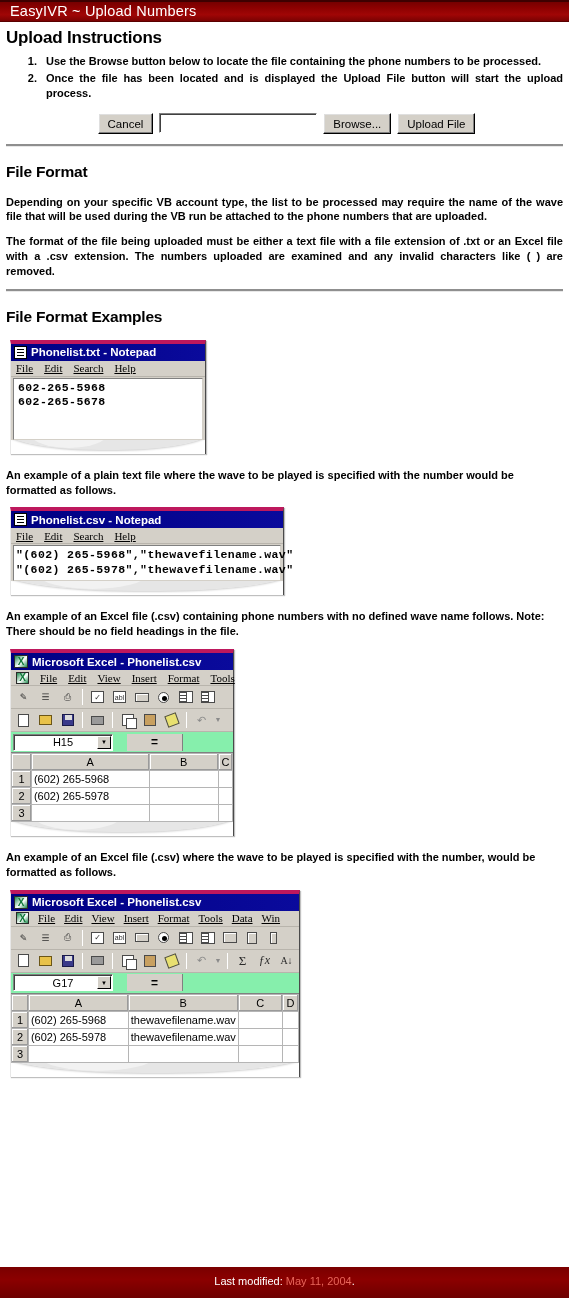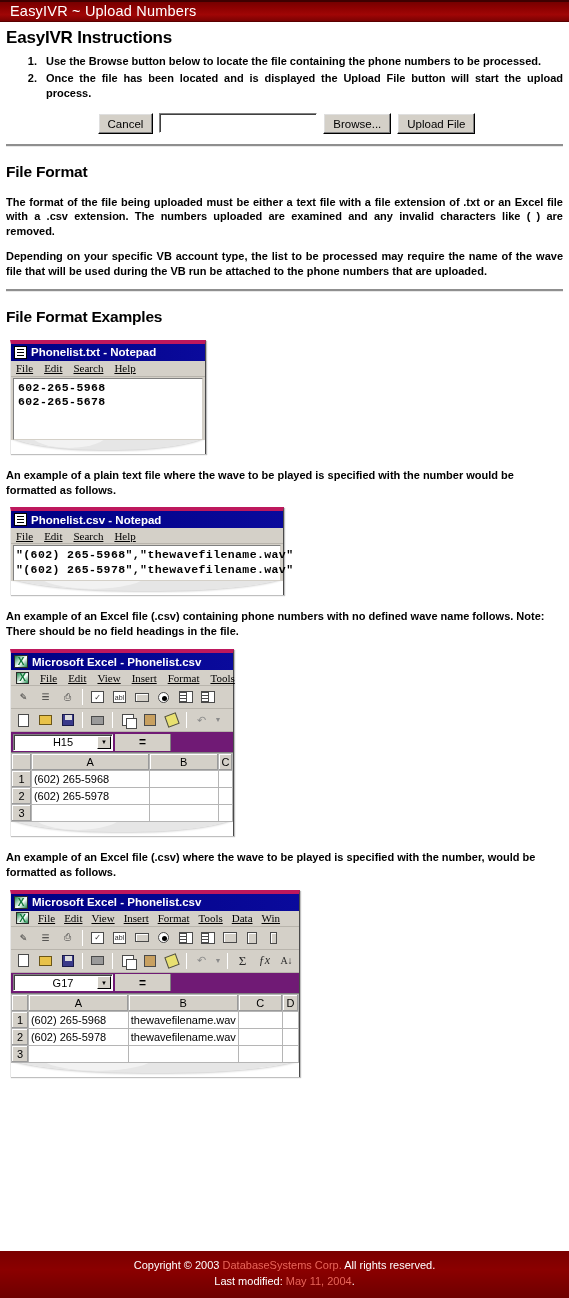--- a/index.html
+++ b/index.html
@@ -319,23 +319,23 @@
   .tb-glyph-copy::after{content:"";position:absolute;left:3px;top:3px;width:9px;height:9px;background:#fff;border:1px solid #4a4a4a;}
   .tb-glyph-paste{background:#c8a060;}
   .tb-glyph-brush{width:12px;height:12px;background:#e8e070;border:1px solid #4a4a4a;transform:rotate(-20deg);}
   .tb-text { font-size:11px; color:#2b2b2b; font-family:"Liberation Serif",serif; }
   .tb-text.gray { color:#8a8a8a; }
 
   .xl-formula-row {
     height: 20px;
     display: flex;
     align-items: center;
-    gap: 2px;
+    gap: 14px;
     padding: 1px 2px;
-    background: #701a75;
+    background: #86efac;
   }
   .namebox {
     width: 100px; height: 17px;
     background: #ffffff;
     border: 1px solid #808080;
     border-right-color:#fff; border-bottom-color:#fff;
     box-shadow: inset 1px 1px 0 #404040;
     display: flex; align-items: center; justify-content: center;
     position: relative;
     font-size: 11px;
@@ -404,39 +404,39 @@
 </style>
 </head>
 <body>
 
 <div class="top-banner">
   <span class="top-banner-title">EasyIVR ~ Upload Numbers</span>
 </div>
 
 <div class="page">
 
-  <h1 class="section-heading">EasyIVR Instructions</h1>
+  <h1 class="section-heading">Upload Instructions</h1>
 
   <ol class="instructions">
     <li>Use the Browse button below to locate the file containing the phone numbers to be processed.</li>
     <li>Once the file has been located and is displayed the Upload File button will start the upload process.</li>
   </ol>
 
   <div class="form-row">
     <button class="win-btn">Cancel</button>
     <input class="file-input" type="text" placeholder="" style="">
     <button class="win-btn">Browse...</button>
     <button class="win-btn">Upload File</button>
   </div>
 
   <hr class="rule">
 
   <h2 class="section-heading">File Format</h2>
+  <p class="body-text">Depending on your specific VB account type, the list to be processed may require the name of the wave file that will be used during the VB run be attached to the phone numbers that are uploaded.</p>
   <p class="body-text">The format of the file being uploaded must be either a text file with a file extension of .txt or an Excel file with a .csv extension. The numbers uploaded are examined and any invalid characters like ( ) are removed.</p>
-  <p class="body-text">Depending on your specific VB account type, the list to be processed may require the name of the wave file that will be used during the VB run be attached to the phone numbers that are uploaded.</p>
 
   <hr class="rule">
 
   <h2 class="section-heading">File Format Examples</h2>
 
 
   <div class="app-window" style="width:196px;margin-left:4px;">
     <div class="titlebar">
       <span class="np-icon"></span>
       <span class="titlebar-text">Phonelist.txt - Notepad</span>
@@ -736,15 +736,14 @@
       </tbody>
         </table>
     </div>
     <div class="torn"></div>
   </div>
 
   <div class="spacer-bottom"></div>
 </div>
 
 <div class="footer">
-  <div><span>Copyright © 2003 </span><a href="#" class="lnk">DatabaseSystems Corp.</a><span> All rights reserved.</span></div>
   <div><span>Last modified: </span><span class="lnk">May 11, 2004</span><span>.</span></div>
 </div>
 
 </body></html>

